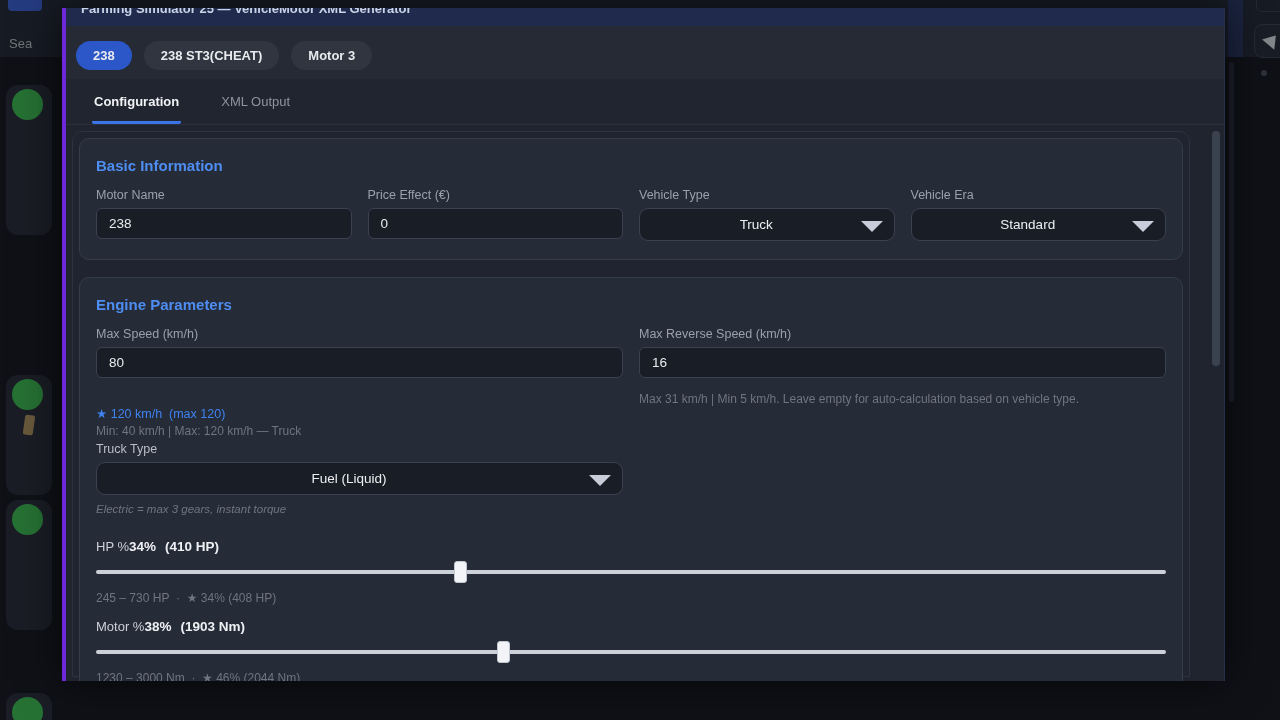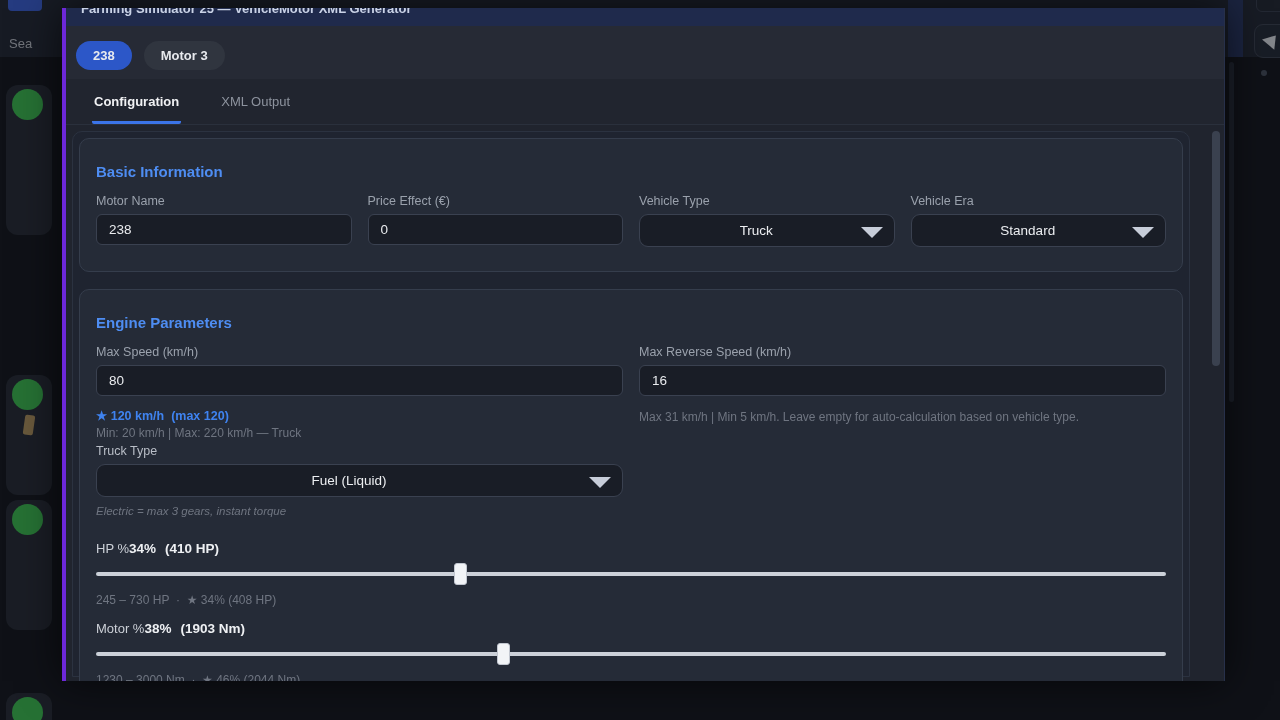--- a/index.html
+++ b/index.html
@@ -50,39 +50,39 @@
   .viewtab { padding:15px 2px 12px 2px; font-size:13px; color:#8d939e; cursor:pointer;
     border-bottom:3px solid transparent; }
   .viewtab.active { color:#f1f2f4; font-weight:700; border-bottom:3px solid #3b74e8;
     border-radius:0 0 2px 2px; }
 
   .content { padding:6px 34px 0 6px; height:calc(100% - 121px); }
   .wrapper { border:1px solid #2b3240; border-radius:10px 10px 0 0; background:#1f2430;
     padding:6px; height:100%; }
 
   .panel { background:#252b37; border:1px solid #353d4c; border-radius:10px;
-    padding:24px 16px; }
+    padding:18px 16px; }
   .panel + .panel { margin-top:17px; }
   .panel h2 { color:#4e8df2; font-size:15px; font-weight:700; margin-bottom:14px; }
 
   .grid4 { display:grid; grid-template-columns:repeat(4,1fr); gap:16px; }
   .grid2 { display:grid; grid-template-columns:1fr 1fr; gap:16px; }
 
   .field-label { font-size:12.5px; color:#9aa1ac; margin-bottom:6px; }
   .text-input { width:100%; height:31px; background:#191d26; border:1px solid #3a4150;
     border-radius:6px; color:#e9ebee; font-size:13.5px; padding:0 12px;
     font-family:"Liberation Sans", sans-serif; outline:none; }
   .select { position:relative; width:100%; height:33px; background:#191d26;
     border:1px solid #3a4150; border-radius:9px; color:#eceef1; font-size:13.5px;
     font-weight:400; display:flex; align-items:center; padding:0 34px 0 13px; cursor:pointer;justify-content:center; }
   .caret { position:absolute; right:11px; top:12px; width:0; height:0;
     border-left:11px solid transparent; border-right:11px solid transparent;
     border-top:11px solid #c7cdd9; }
   .hint { font-size:11.5px; color:#6f7581; margin-top:6px; }
-  .star-hint { font-size:12.5px; font-weight:700; color:#3f83f0; margin-top:12px; }
+  .star-hint { font-size:12.5px; font-weight:400; color:#3f83f0; margin-top:28px; }
   .range-hint { font-size:12px; color:#6f7581; margin-top:3px; }
   .rev-hint { font-size:12px; color:#6f7581; margin-top:14px; }
   .fuel-label { font-size:12.5px; color:#b9bec7; margin-top:4px; margin-bottom:6px; }
 
   .sliders { margin-top:24px; }
   .slider-block { margin-bottom:14px; }
   .slider-head { display:flex; justify-content:flex-start; align-items:baseline; }
   .slider-name { font-size:13px; color:#ccd0d7; }
   .slider-value { font-size:13.5px; font-weight:700; color:#eef0f3; }
   .slider-value .detail { margin-left:9px; }
@@ -129,20 +129,21 @@
 <div class="dim-overlay"></div>
 
 <div class="modal">
 
   <div class="titlebar">
     <span class="title">Farming Simulator 25 — VehicleMotor XML Generator</span>
   </div>
 
   <div class="pills-row">
     <div class="pill active">238</div>
+    <div class="pill">238 ST3(CHEAT)</div>
     <div class="pill">Motor 3</div>
   </div>
 
   <div class="viewtabs-row">
     <div class="viewtab active">Configuration</div>
     <div class="viewtab">XML Output</div>
   </div>
 
   <div class="content">
     <div class="wrapper">
@@ -176,21 +177,21 @@
       </div>
 
       <div class="panel">
         <h2>Engine Parameters</h2>
 
         <div class="grid2">
           <div>
             <div class="field-label">Max Speed (km/h)</div>
             <input class="text-input" type="text" value="80" style="">
             <div class="star-hint">★ 120 km/h&nbsp; (max 120)</div>
-            <div class="range-hint">Min: 20 km/h | Max: 220 km/h — Truck</div>
+            <div class="range-hint">Min: 40 km/h | Max: 120 km/h — Truck</div>
             <div class="fuel-label">Truck Type</div>
             <div class="select">
               <span>Fuel (Liquid)</span>
               <span class="caret"></span>
             </div>
             <div class="hint" style="margin-top:8px;font-style:italic;">Electric = max 3 gears, instant torque</div>
           </div>
           <div>
             <div class="field-label">Max Reverse Speed (km/h)</div>
             <input class="text-input" type="text" value="16" style="">

